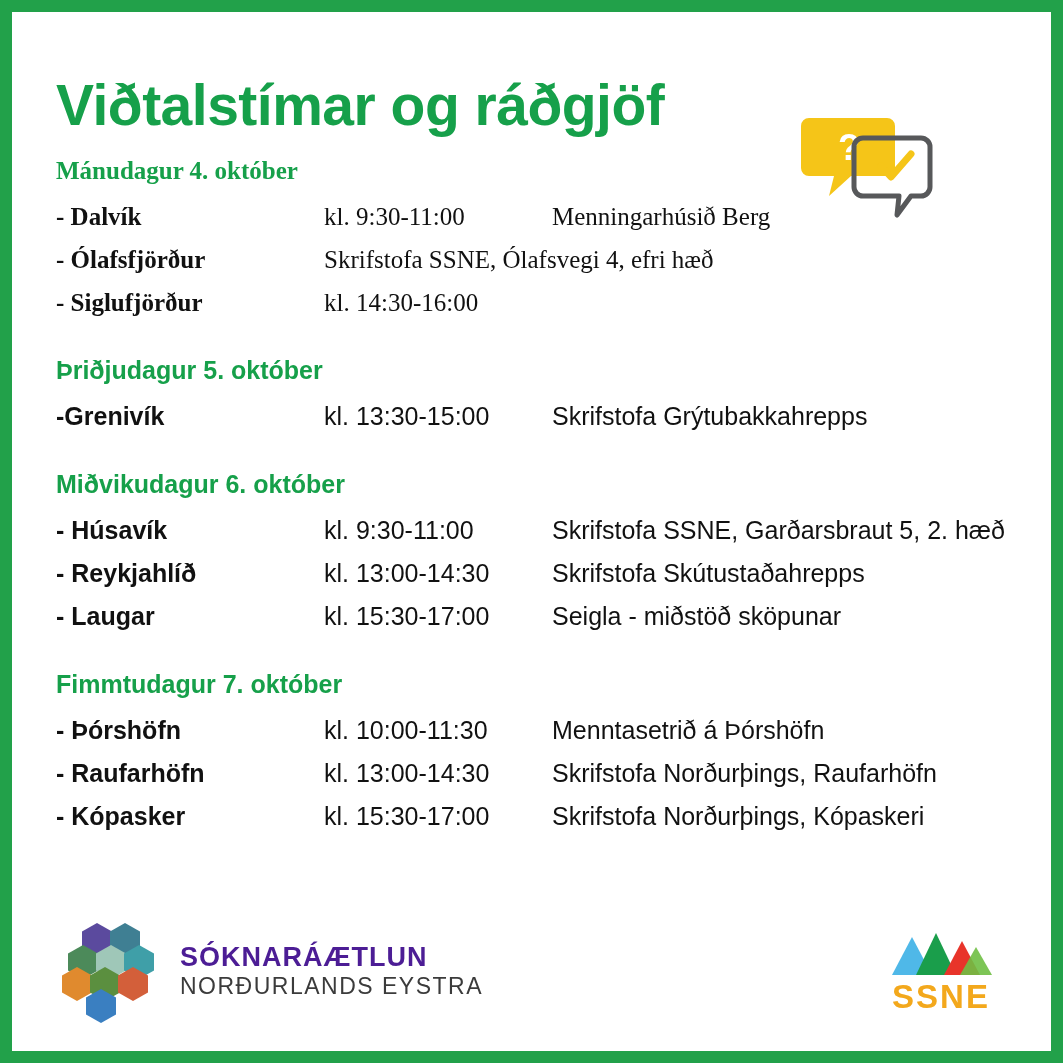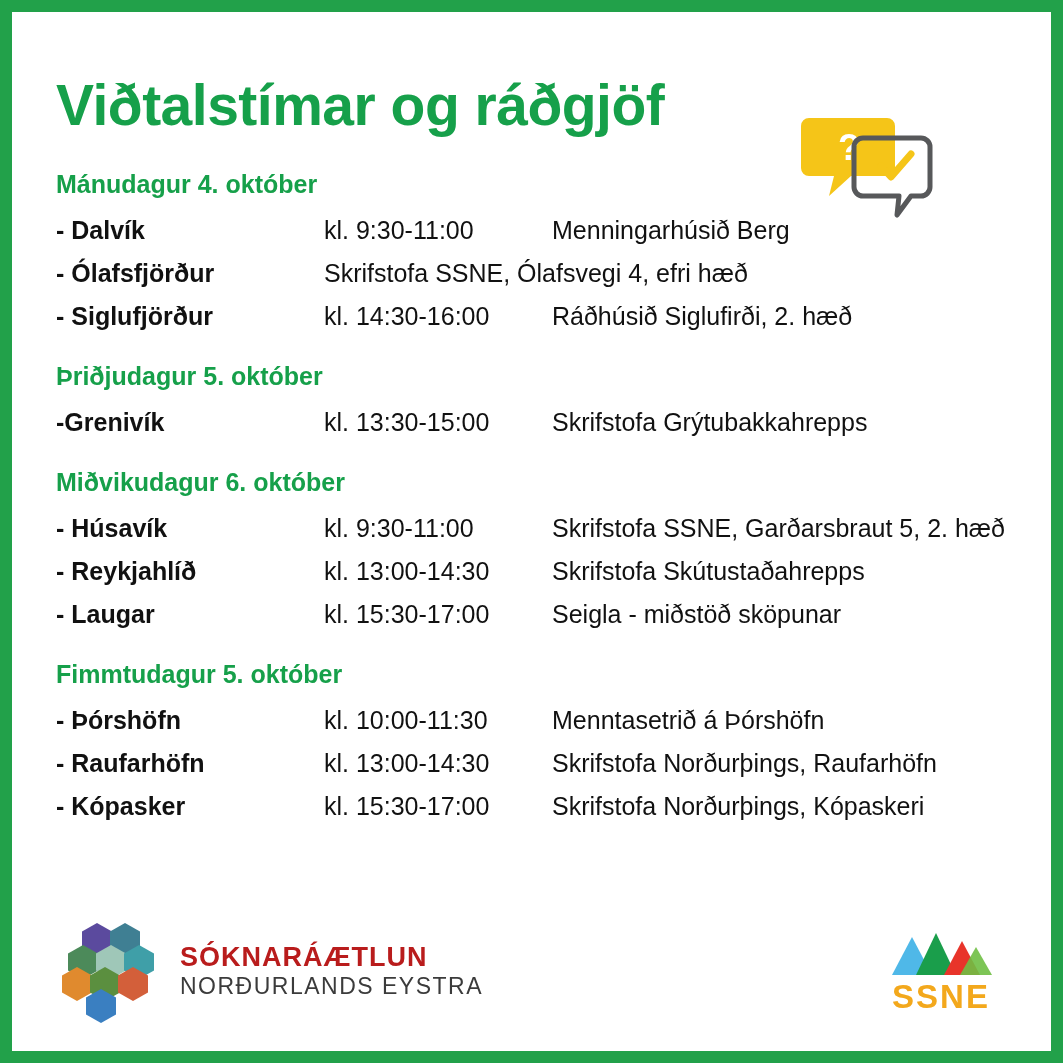--- a/index.html
+++ b/index.html
@@ -30,24 +30,25 @@
   }
   .title {
     font-size: 57px;
     font-weight: bold;
     color: #16a04a;
     letter-spacing: -0.5px;
     margin: 18px 0 0 4px;
     line-height: 1.05;
   }
   .day-block {
-    margin-top: 24px;
+    margin-top: 32px;
   }
   .day-block.first {
-    margin-top: 34px;
+    margin-top: 21px;
+    font-family: Liberation Serif, serif;
   }
   .day-head {
     font-size: 25px;
     font-weight: bold;
     color: #16a04a;
     margin-left: 4px;
     margin-bottom: 10px;
   }
   .row {
     display: flex;
@@ -104,21 +105,21 @@
   .hex {
     position: absolute;
     width: 30px;
     height: 34px;
     clip-path: polygon(50% 0%, 100% 25%, 100% 75%, 50% 100%, 0% 75%, 0% 25%);
   }
   .logo-left-text .l1 {
     font-size: 27px;
     font-weight: bold;
     letter-spacing: 1px;
-    color: #b91c1c;
+    color: #4c1d95;
     line-height: 1.15;
   }
   .logo-left-text .l2 {
     font-size: 23px;
     letter-spacing: 1.5px;
     color: #3b3b3b;
     line-height: 1.2;
   }
   .logo-right {
     position: absolute;
@@ -165,21 +166,20 @@
         <span class="time">kl.   9:30-11:00</span>
         <span class="venue">Menningarhúsið Berg</span>
       </div>
       <div class="row">
         <span class="place">- Ólafsfjörður</span>
         <span class="venue">Skrifstofa SSNE, Ólafsvegi 4, efri hæð</span>
       </div>
       <div class="row">
         <span class="place">- Siglufjörður</span>
         <span class="time">kl. 14:30-16:00</span>
-        <span class="venue">Ráðhúsið Siglufirði, 2. hæð</span>
       </div>
     </div>
 
     <div class="day-block">
       <div class="day-head">Þriðjudagur 5. október</div>
       <div class="row">
         <span class="place">-Grenivík</span>
         <span class="time">kl. 13:30-15:00</span>
         <span class="venue">Skrifstofa Grýtubakkahrepps</span>
       </div>
@@ -198,21 +198,21 @@
         <span class="venue">Skrifstofa Skútustaðahrepps</span>
       </div>
       <div class="row">
         <span class="place">- Laugar</span>
         <span class="time">kl. 15:30-17:00</span>
         <span class="venue">Seigla - miðstöð sköpunar</span>
       </div>
     </div>
 
     <div class="day-block">
-      <div class="day-head">Fimmtudagur 5. október</div>
+      <div class="day-head">Fimmtudagur 7. október</div>
       <div class="row">
         <span class="place">- Þórshöfn</span>
         <span class="time">kl. 10:00-11:30</span>
         <span class="venue">Menntasetrið á Þórshöfn</span>
       </div>
       <div class="row">
         <span class="place">- Raufarhöfn</span>
         <span class="time">kl. 13:00-14:30</span>
         <span class="venue">Skrifstofa Norðurþings, Raufarhöfn</span>
       </div>

